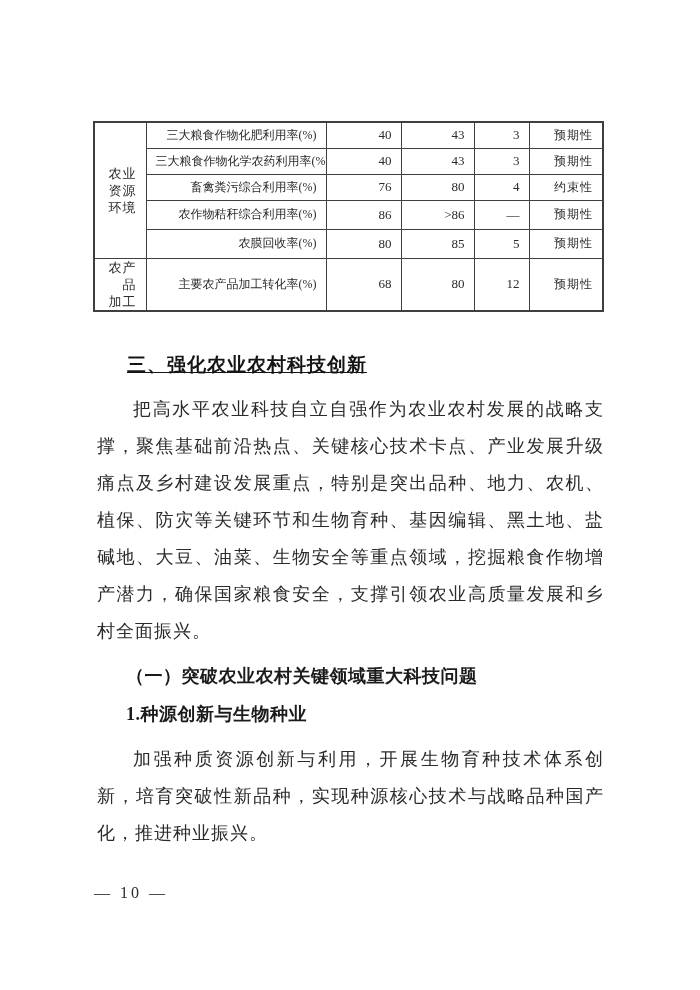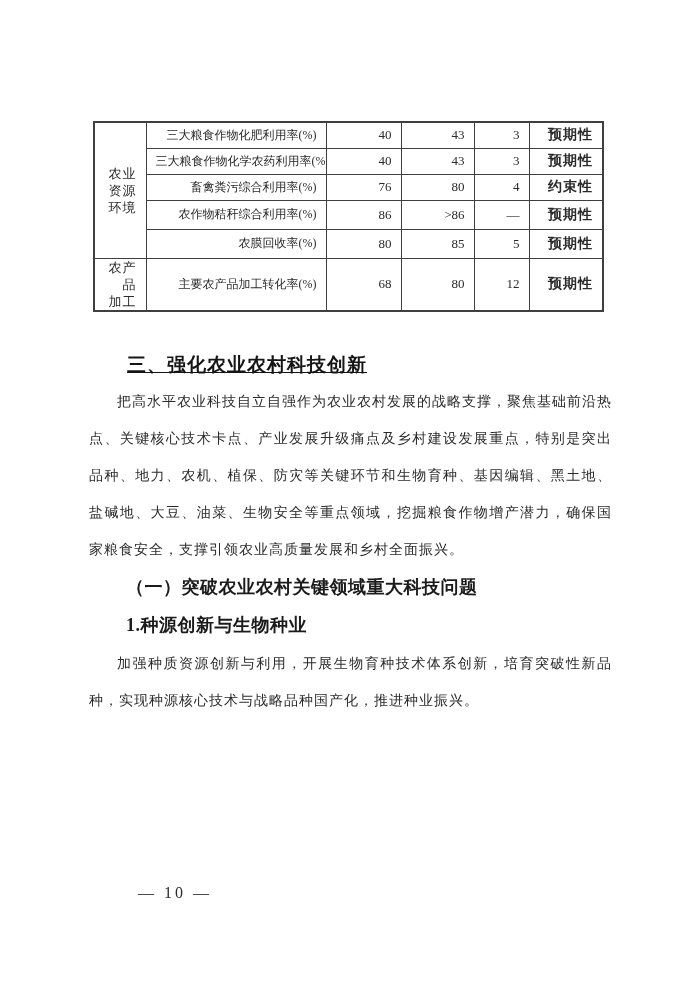--- a/index.html
+++ b/index.html
@@ -33,21 +33,21 @@
     padding: 0 9px;
     overflow: hidden;
   }
   tr.r-sm { height: 26px; }
   tr.r-md { height: 29px; margin-left: 32px; }
   tr.r-lg { height: 48px; margin-top: 28px; }
   td.group { font-size: 13px; letter-spacing: 1px; font-family: Liberation Serif, serif; }
   td.group .gline { display: block; line-height: 17px; }
   td.ind { font-size: 12px; white-space: nowrap; }
   td.num { font-size: 13px; }
-  td.nature { font-size: 14px; letter-spacing: 1px; white-space: nowrap; font-weight: bold; }
+  td.nature { font-size: 12px; letter-spacing: 1px; white-space: nowrap; }
 
   
   .content {
     position: absolute;
     left: 89px; top: 346px;
     width: 523px;
   }
   .h-section {
     font-family: "Liberation Sans", "DejaVu Sans", sans-serif;
     font-weight: bold;
@@ -61,38 +61,37 @@
   .h-sub, .h-item {
     font-weight: bold;
     font-size: 18px;
     line-height: 37px;
     color: #1b1b1b;
     text-indent: 2em;
     letter-spacing: 0.5px;
     margin: 1px;
   }
   p.body {
-    margin: 0;
-    font-size: 14px;
+    margin: 8px;
+    font-size: 18px;
     line-height: 37px;
     text-align: justify;
     text-indent: 2em;
     letter-spacing: 1px;
     color: #2b2b2b;
   }
   p.body .lead { font-weight: bold; color: #161616; }
 
   
   .page-number {
     position: absolute;
     left: 94px; top: 884px;
     font-size: 16px;
     letter-spacing: 3px;
     color: #2b2b2b;
-    margin-left: 44px;
   }
 </style>
 </head>
 <body>
 
 <div class="page">
 
   <table class="indicators">
     <colgroup>
       <col style="width:52px">

